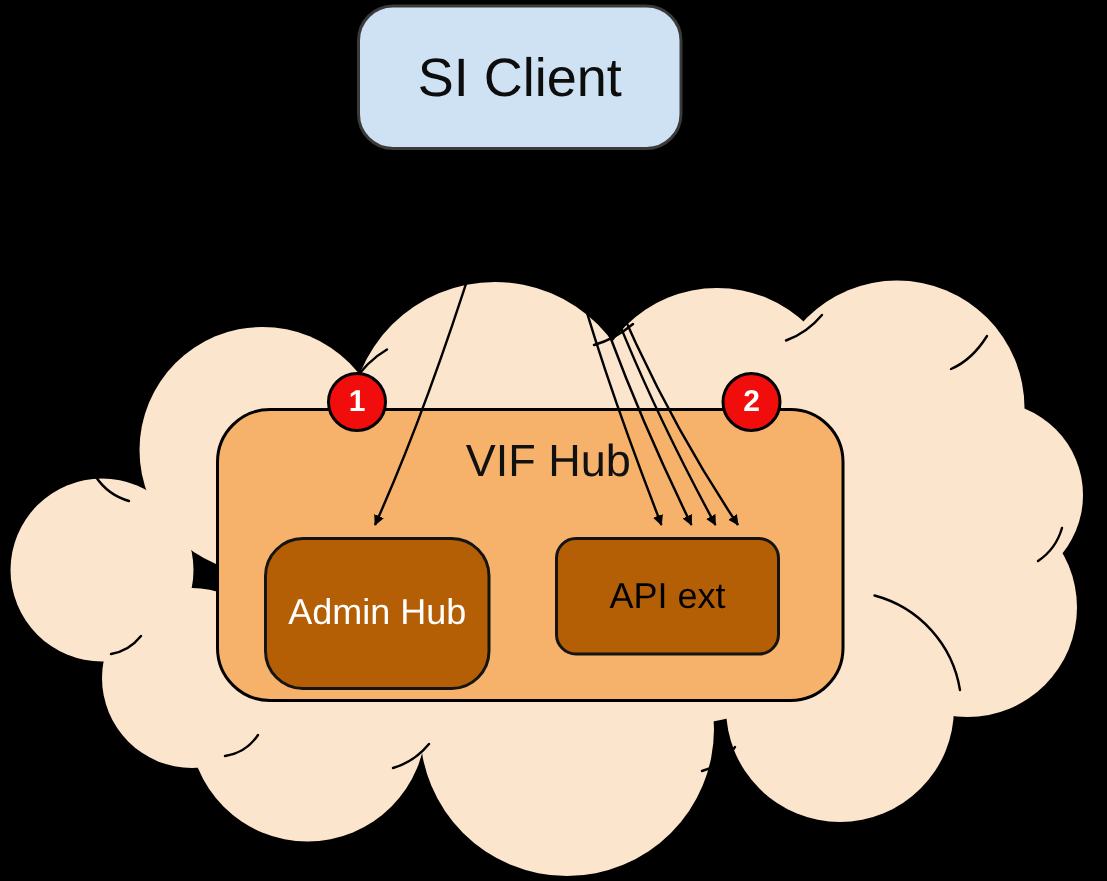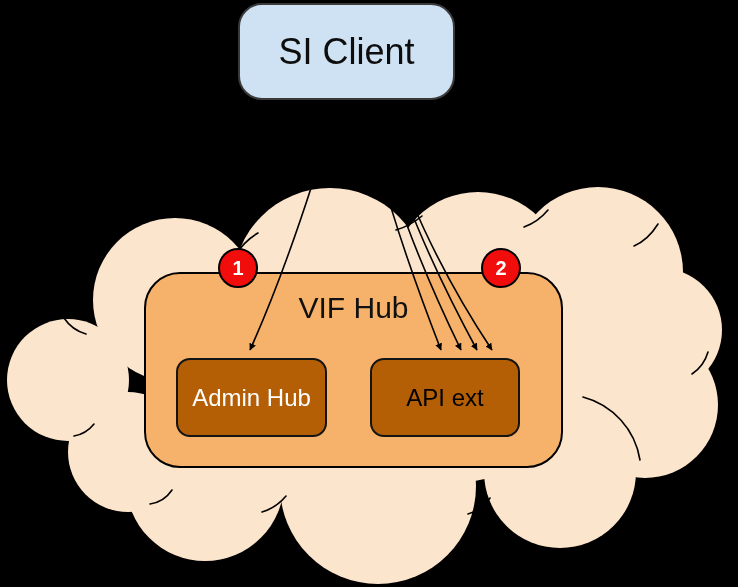--- a/index.html
+++ b/index.html
@@ -25,27 +25,27 @@
   }
   #vif-hub{
     left:144px;top:272px;width:419px;height:196px;
     background:#f6b26b;
     border:2px solid #000;
     border-radius:36px;
   }
   #vif-hub-label{
     position:absolute;left:144px;top:288px;width:419px;height:40px;
     display:flex;align-items:center;justify-content:center;
-    font-size:30px;color:#111;
+    font-size:30px;color:#111;padding-left:12px;
   }
   #admin-hub{
-    left:176px;top:358px;width:151px;height:79px;
+    left:176px;top:358px;width:151px;height:102px;
     background:#b45f06;
     border:2px solid #141414;
-    border-radius:14px;
+    border-radius:26px;
     font-size:24px;color:#fff;
   }
   #api-ext{
     left:370px;top:358px;width:150px;height:79px;
     background:#b45f06;
     border:2px solid #141414;
     border-radius:14px;
     font-size:24px;color:#000000;
   }
   .badge{

